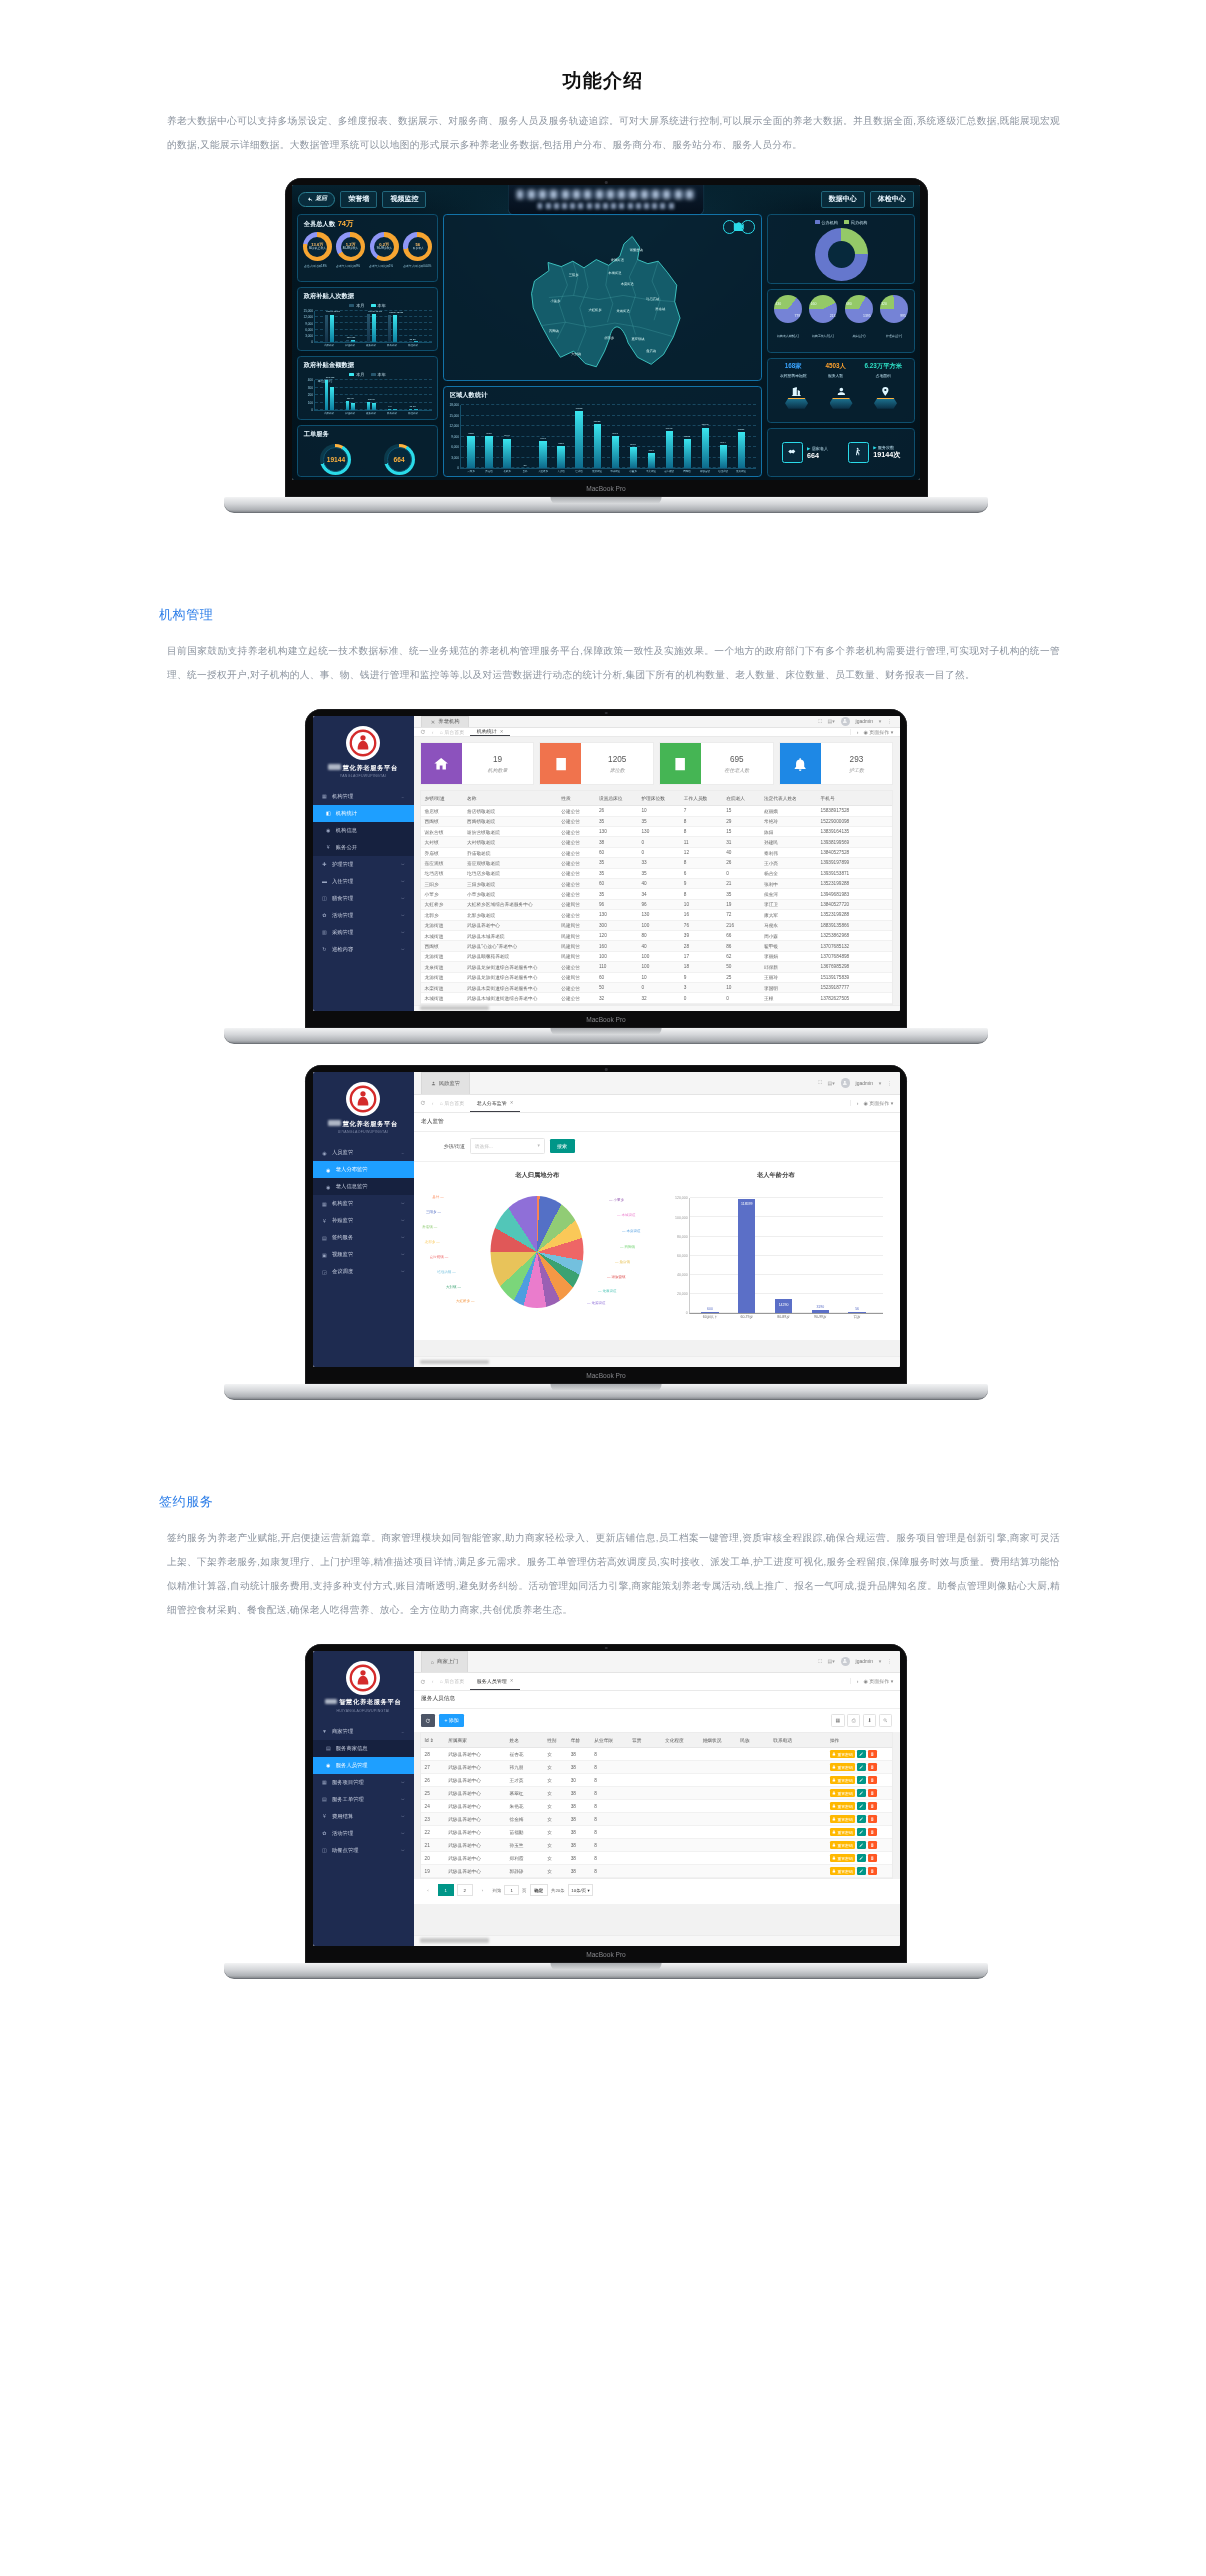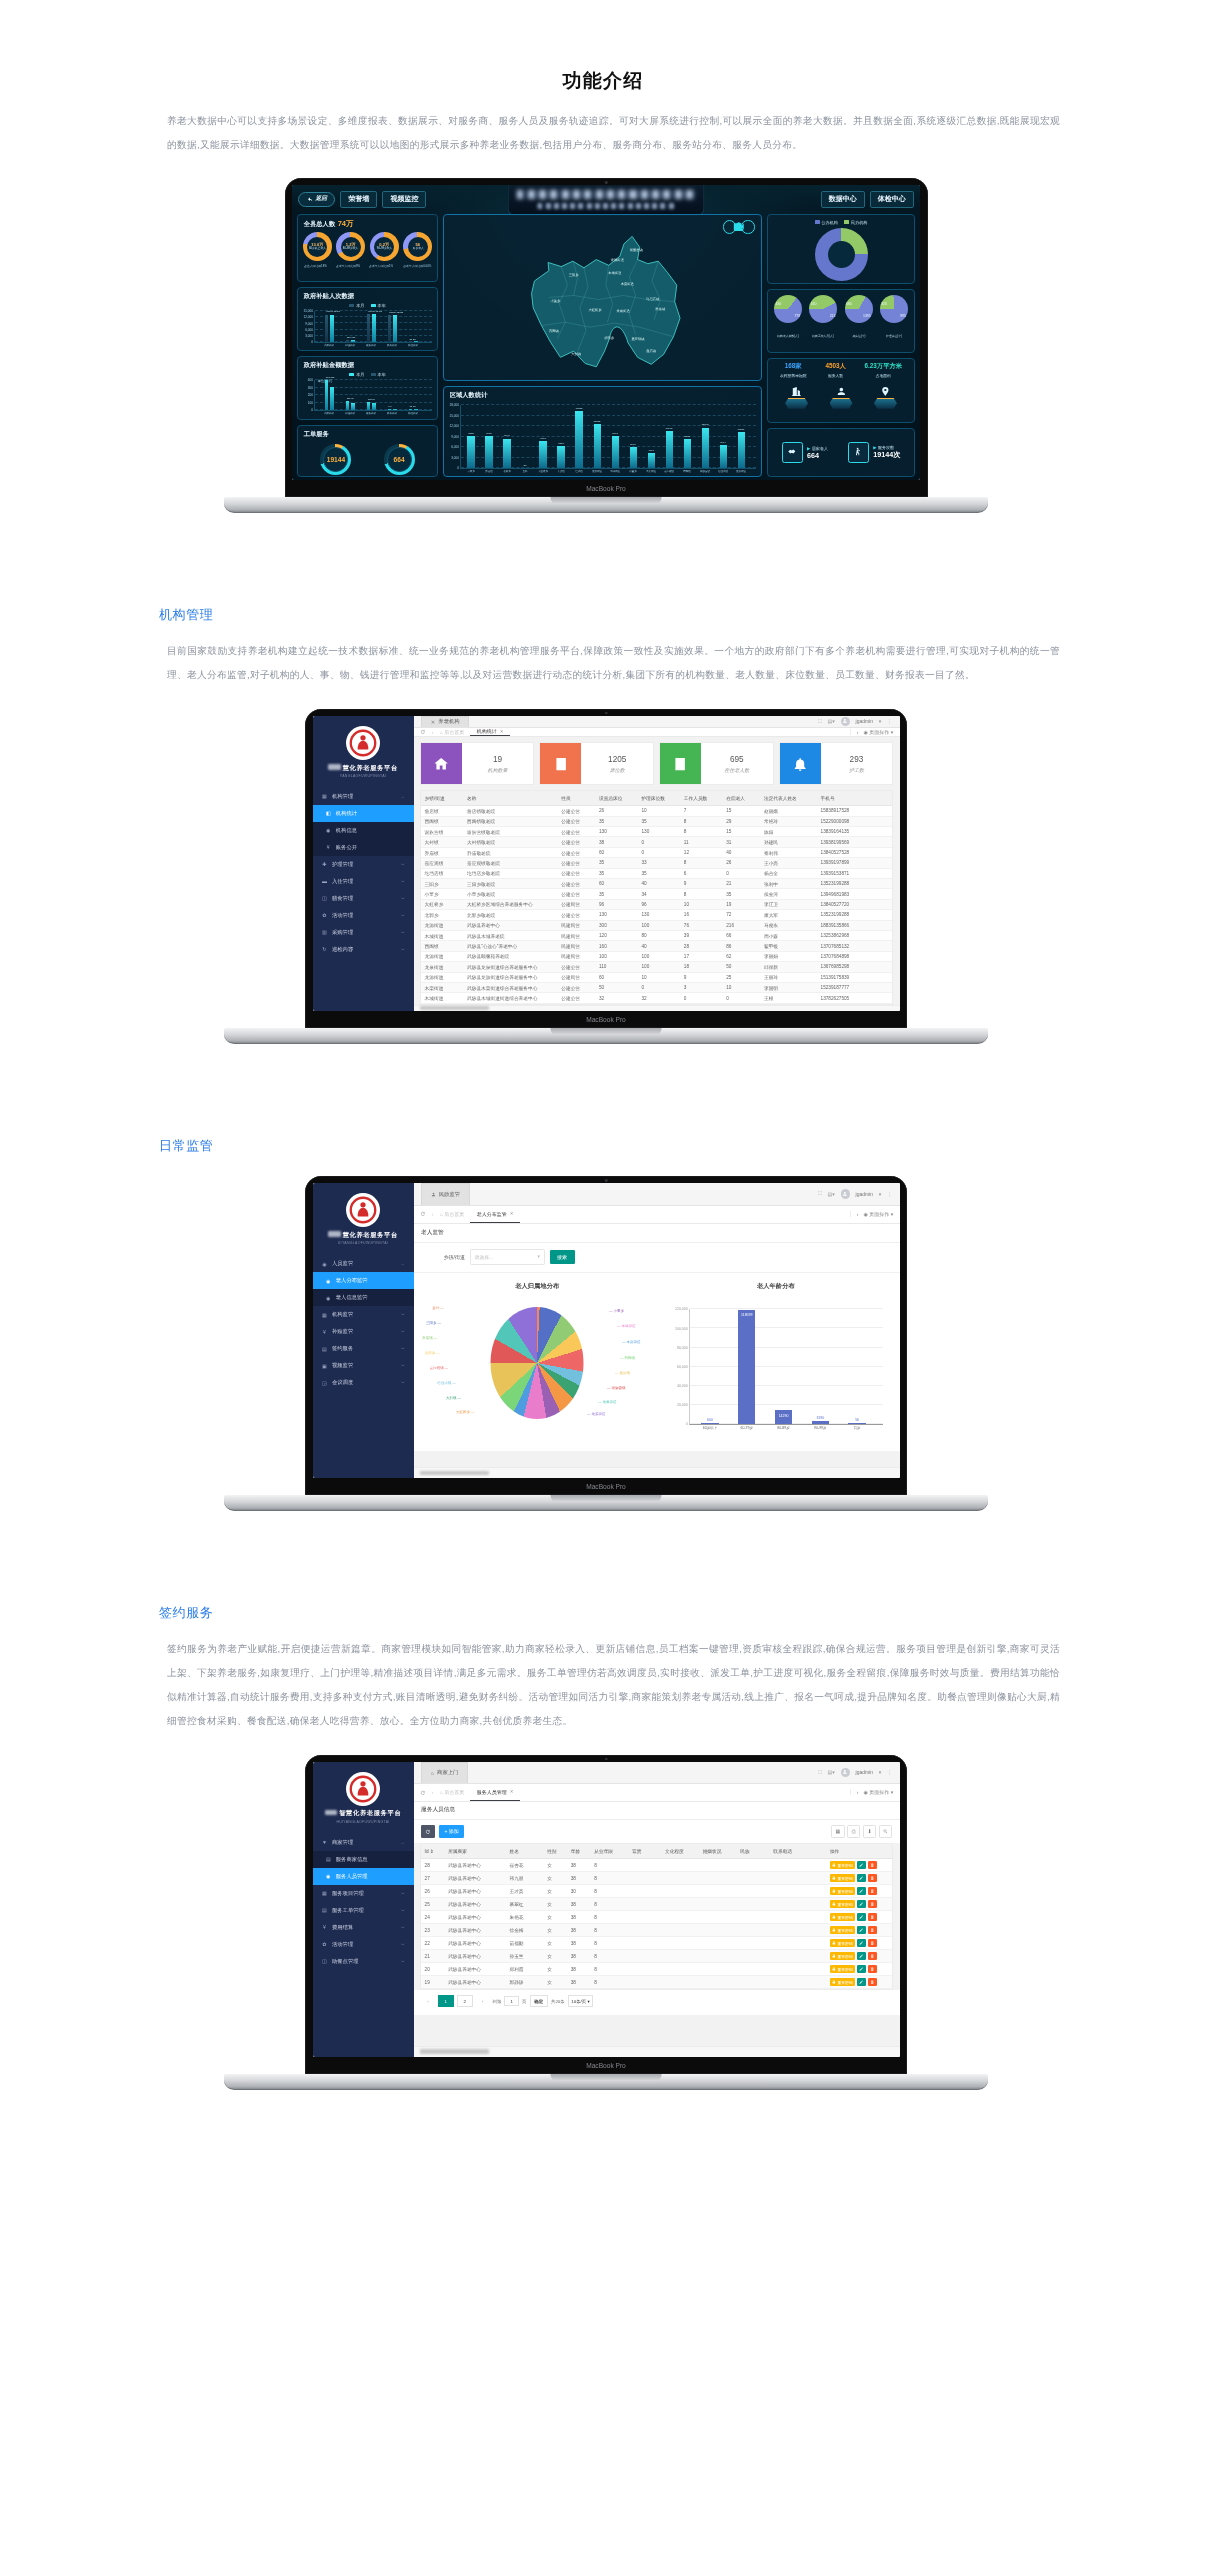--- a/index.html
+++ b/index.html
@@ -599,21 +599,21 @@
       <div class="bezel-label">MacBook Pro</div>
     </div>
     <div class="lbase">
         <div class="notch"></div>
       </div>
   </div>
 </section>
 
 <section class="feature">
   <h2 class="sec-h">机构管理</h2>
-  <p class="sec-p">目前国家鼓励支持养老机构建立起统一技术数据标准、统一业务规范的养老机构管理服务平台,保障政策一致性及实施效果。一个地方的政府部门下有多个养老机构需要进行管理,可实现对子机构的统一管理、老人分布监管,对子机构的人、事、物、钱进行管理和监控等等,以及对运营数据进行动态的统计分析,集团下所有的机构数量、老人数量、床位数量、员工数量、财务报表一目了然。</p>
+  <p class="sec-p">目前国家鼓励支持养老机构建立起统一技术数据标准、统一业务规范的养老机构管理服务平台,保障政策一致性及实施效果。一个地方的政府部门下有多个养老机构需要进行管理,可实现对子机构的统一管理、统一授权开户,对子机构的人、事、物、钱进行管理和监控等等,以及对运营数据进行动态的统计分析,集团下所有的机构数量、老人数量、床位数量、员工数量、财务报表一目了然。</p>
   <div class="laptop">
     <div class="lscreen std">
         <span class="cam"></span>
       <div class="sinner">
         <div class="a-root">
           <aside class="a-side">
             <div class="a-logo">
                 <svg width="28" height="28" viewBox="0 0 48 48">
                   <circle cx="24" cy="24" r="21" fill="none" stroke="#d42b2b" stroke-width="4"></circle>
                   <circle cx="24" cy="15" r="4.5" fill="#d42b2b"></circle>
@@ -1001,21 +1001,20 @@
       </div>
       <div class="bezel-label">MacBook Pro</div>
     </div>
     <div class="lbase">
         <div class="notch"></div>
       </div>
   </div>
 </section>
 
 <section class="feature">
-  <h2 class="sec-h">日常监管</h2>
   <div class="laptop">
     <div class="lscreen std">
         <span class="cam"></span>
       <div class="sinner">
         <div class="a-root">
           <aside class="a-side">
             <div class="a-logo">
                 <svg width="28" height="28" viewBox="0 0 48 48">
                   <circle cx="24" cy="24" r="21" fill="none" stroke="#d42b2b" stroke-width="4"></circle>
                   <circle cx="24" cy="15" r="4.5" fill="#d42b2b"></circle>

